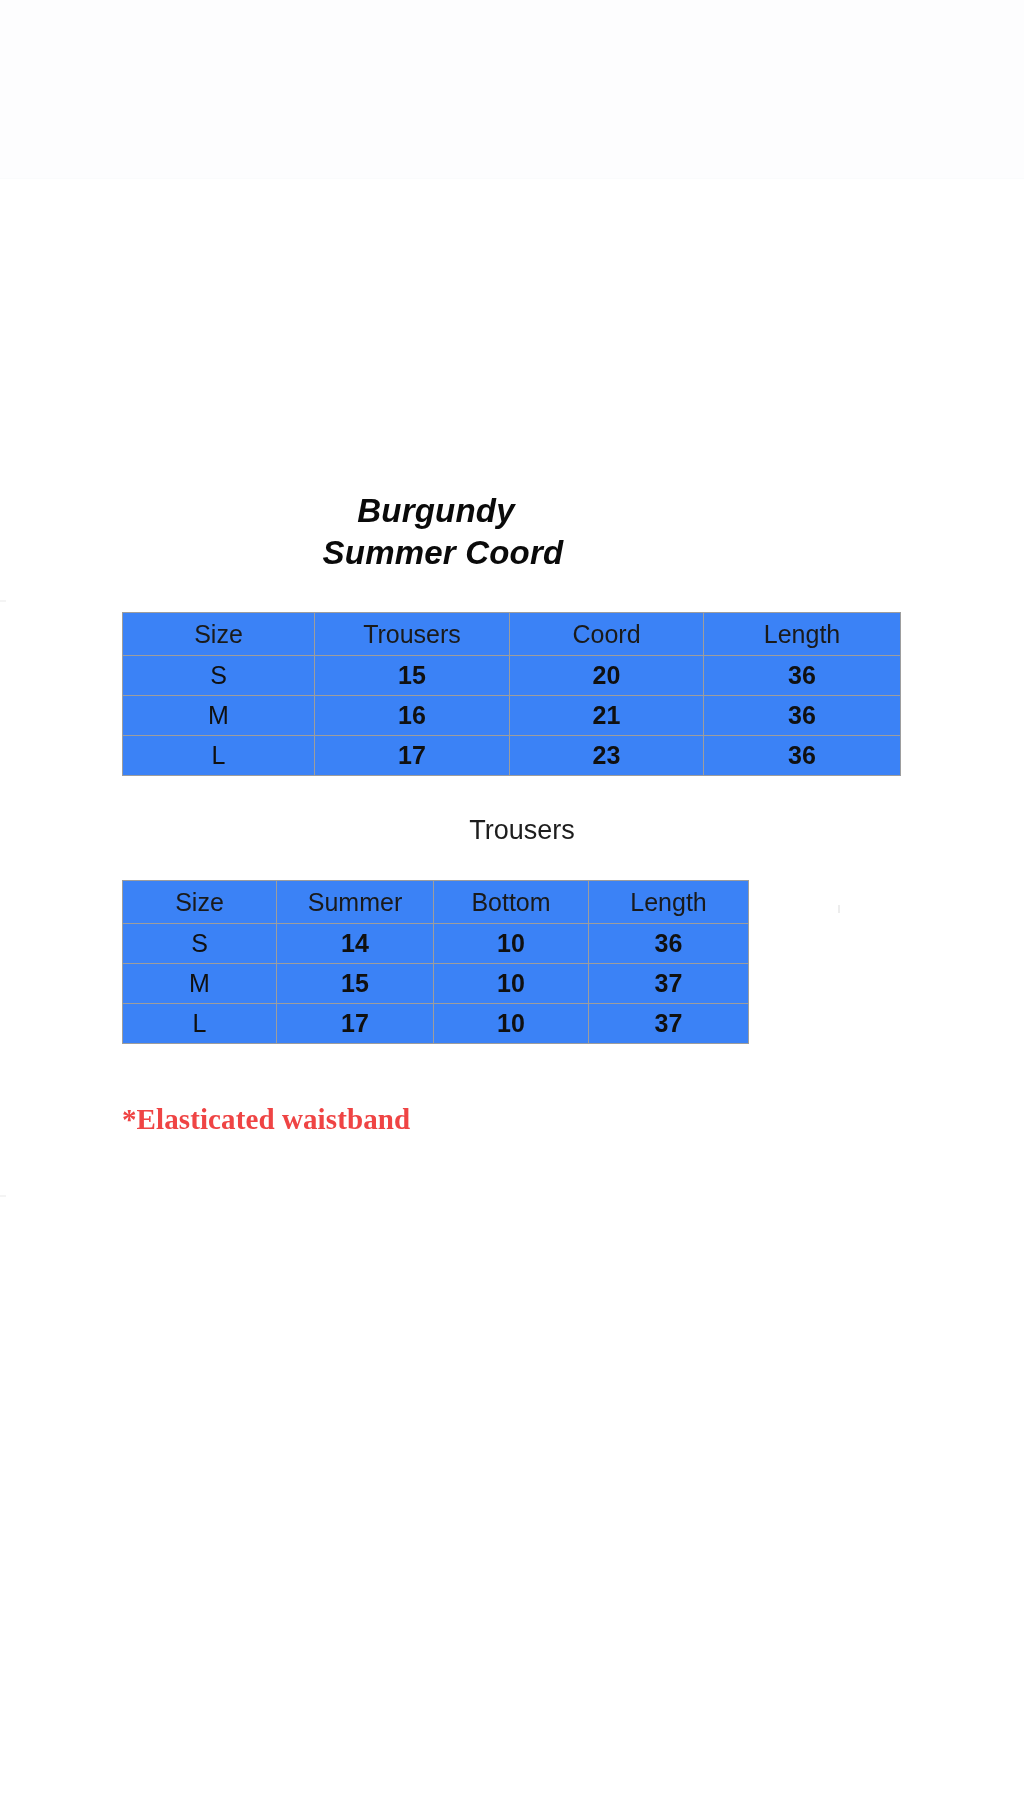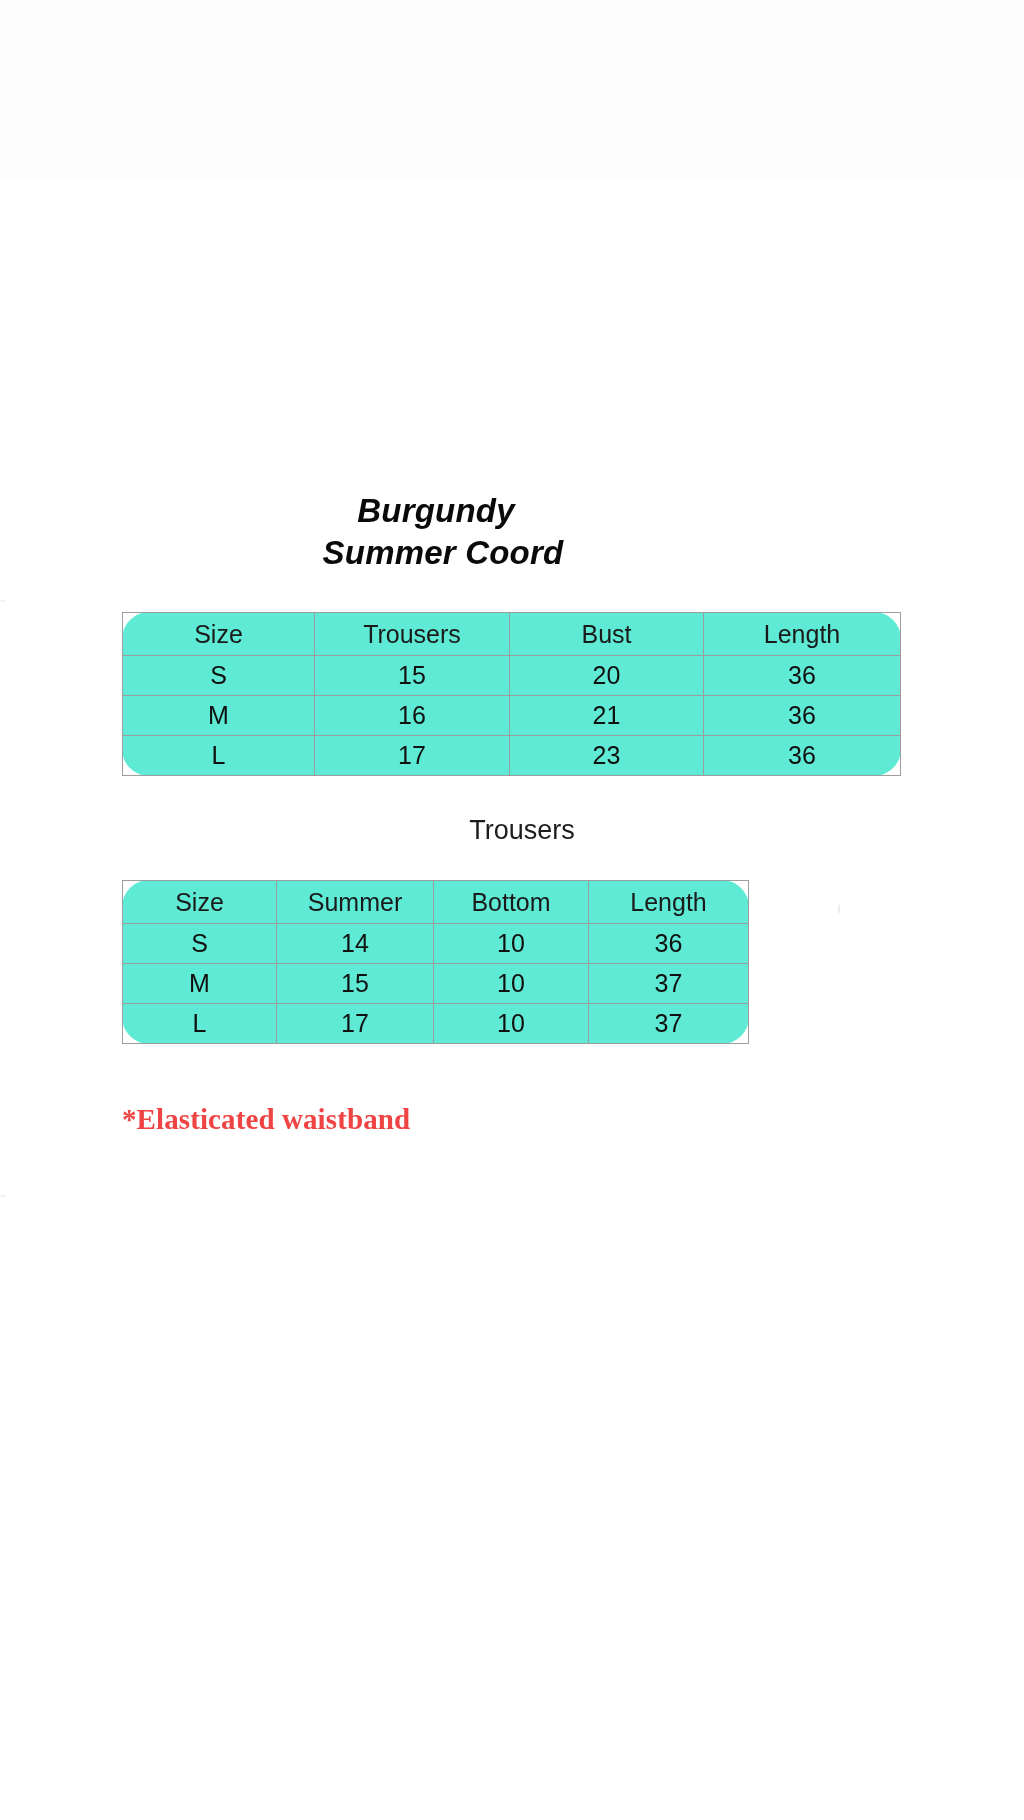--- a/index.html
+++ b/index.html
@@ -80,40 +80,39 @@
     line-height: 36px;
     color: #1d1d1d;
     padding-left: 10px;
   }
 
   
   table.size-table {
     position: absolute;
     border-collapse: collapse;
     table-layout: fixed;
-    background: #5eead4;
-    border-radius: 27px;
+    background: #3b82f6;
   }
   table.size-table td {
     border: 1.5px solid #9d9d9d;
     text-align: center;
     vertical-align: middle;
     padding: 0;
     color: #101010;
   }
   table.size-table .hdr td {
     height: 42px;
     font-size: 25px;
     font-weight: 400;
     color: #1a1a1a;
   }
   table.size-table .row td {
     height: 39px;
     font-size: 25px;
-    font-weight: normal;
+    font-weight: bold;
   }
   table.size-table .row td.size-cell {
     font-weight: 400;
     font-size: 25px;
   }
 
   
   #table-top {
     left: 122px;
     top: 612px;
@@ -168,21 +167,21 @@
     <colgroup>
       <col class="c0">
         <col class="c1">
         <col class="c2">
         <col class="c3">
     </colgroup>
     <tbody>
       <tr class="hdr">
         <td>Size</td>
         <td>Trousers</td>
-        <td>Bust</td>
+        <td>Coord</td>
         <td>Length</td>
       </tr>
       <tr class="row">
         <td class="size-cell">S</td>
         <td>15</td>
         <td>20</td>
         <td>36</td>
       </tr>
       <tr class="row">
         <td class="size-cell">M</td>

